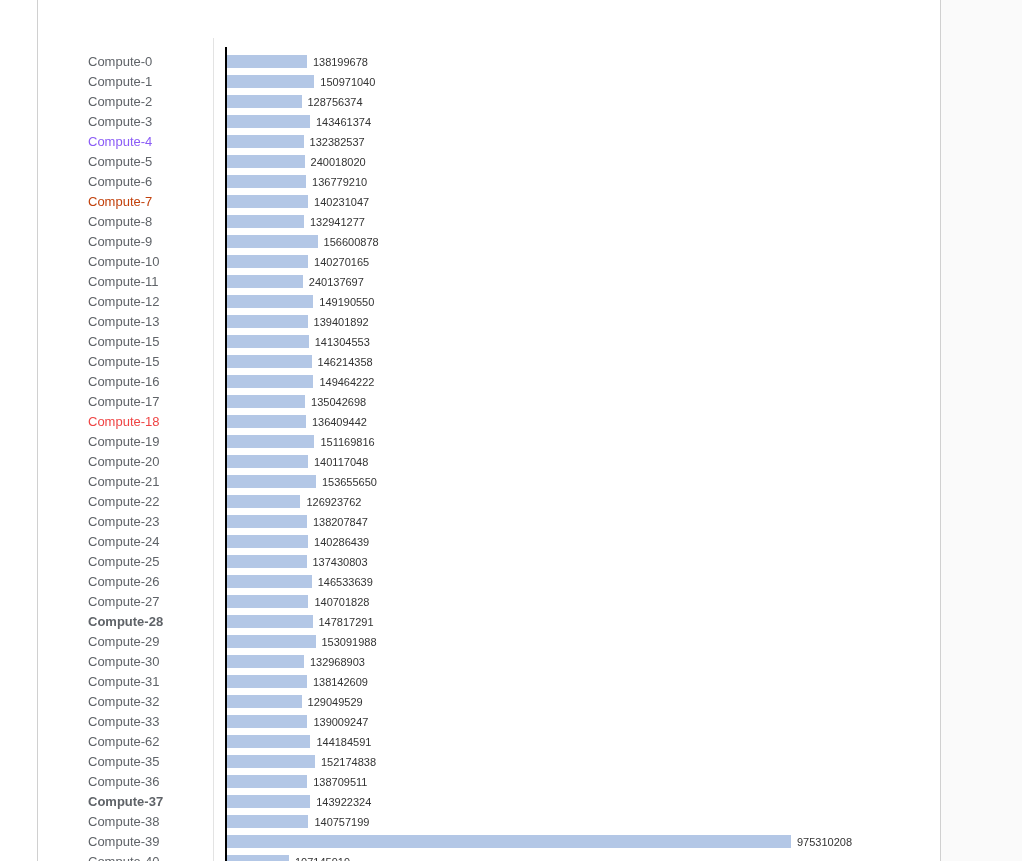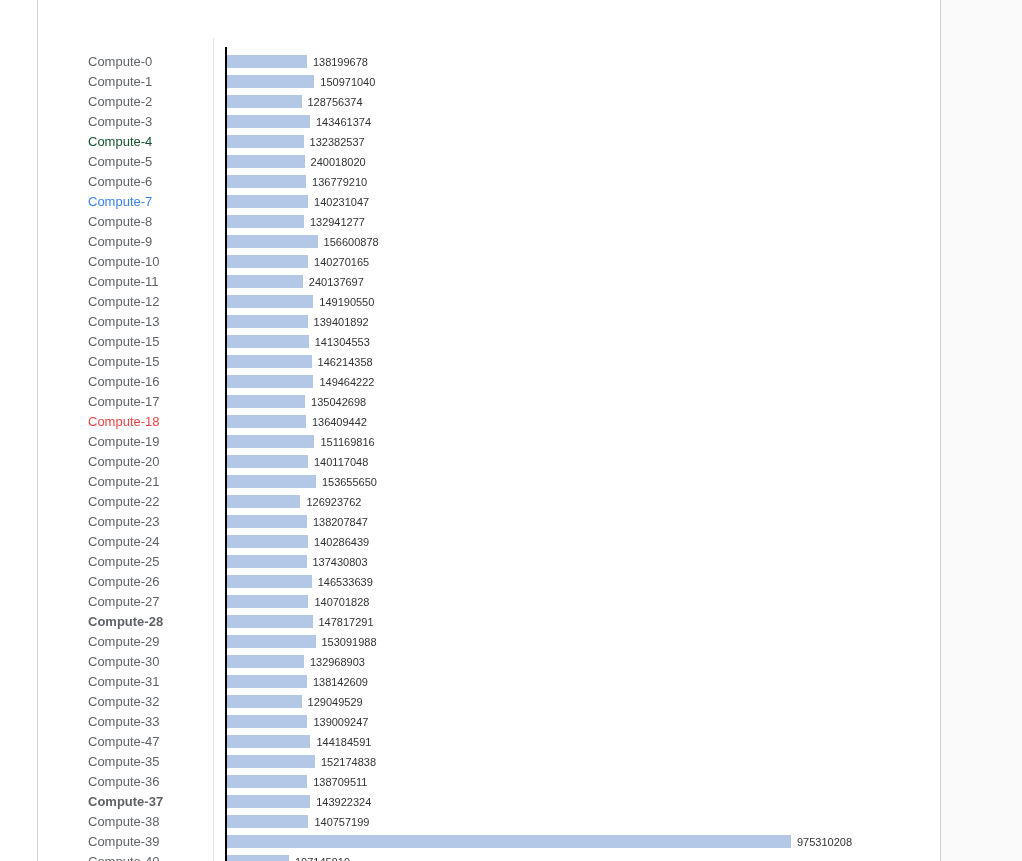--- a/index.html
+++ b/index.html
@@ -102,36 +102,36 @@
           <span class="cat-label" style="color: rgb(95, 99, 104);">Compute-2</span>
           <div class="bar" style="width: 74.5px; background: rgb(179, 199, 230);"></div>
           <span class="val-label" style="left: 307.5px; color: rgb(51, 51, 51);">128756374</span>
         </div>
         <div class="row" style="top: 112px;">
           <span class="cat-label" style="color: rgb(95, 99, 104);">Compute-3</span>
           <div class="bar" style="width: 83px; background: rgb(179, 199, 230);"></div>
           <span class="val-label" style="left: 316px; color: rgb(51, 51, 51);">143461374</span>
         </div>
         <div class="row" style="top: 132px;">
-          <span class="cat-label" style="color: #14532d;">Compute-4</span>
+          <span class="cat-label" style="color: #8b5cf6;">Compute-4</span>
           <div class="bar" style="width: 76.6px; background: rgb(179, 199, 230);"></div>
           <span class="val-label" style="left: 309.6px; color: rgb(51, 51, 51);">132382537</span>
         </div>
         <div class="row" style="top: 152px;">
           <span class="cat-label" style="color: rgb(95, 99, 104);">Compute-5</span>
           <div class="bar" style="width: 77.6px; background: rgb(179, 199, 230);"></div>
           <span class="val-label" style="left: 310.6px; color: rgb(51, 51, 51);">240018020</span>
         </div>
         <div class="row" style="top: 172px;">
           <span class="cat-label" style="color: rgb(95, 99, 104);">Compute-6</span>
           <div class="bar" style="width: 79.1px; background: rgb(179, 199, 230);"></div>
           <span class="val-label" style="left: 312.1px; color: rgb(51, 51, 51);">136779210</span>
         </div>
         <div class="row" style="top: 192px;">
-          <span class="cat-label" style="color: #3b82f6;">Compute-7</span>
+          <span class="cat-label" style="color: #c2410c;">Compute-7</span>
           <div class="bar" style="width: 81.1px; background: rgb(179, 199, 230);"></div>
           <span class="val-label" style="left: 314.1px; color: rgb(51, 51, 51);">140231047</span>
         </div>
         <div class="row" style="top: 212px;">
           <span class="cat-label" style="color: rgb(95, 99, 104);">Compute-8</span>
           <div class="bar" style="width: 76.9px; background: rgb(179, 199, 230);"></div>
           <span class="val-label" style="left: 309.9px; color: rgb(51, 51, 51);">132941277</span>
         </div>
         <div class="row" style="top: 232px;">
           <span class="cat-label" style="color: rgb(95, 99, 104);">Compute-9</span>
@@ -252,21 +252,21 @@
           <span class="cat-label" style="color: rgb(95, 99, 104);">Compute-32</span>
           <div class="bar" style="width: 74.6px; background: rgb(179, 199, 230);"></div>
           <span class="val-label" style="left: 307.6px; color: rgb(51, 51, 51);">129049529</span>
         </div>
         <div class="row" style="top: 712px;">
           <span class="cat-label" style="color: rgb(95, 99, 104);">Compute-33</span>
           <div class="bar" style="width: 80.4px; background: rgb(179, 199, 230);"></div>
           <span class="val-label" style="left: 313.4px; color: rgb(51, 51, 51);">139009247</span>
         </div>
         <div class="row" style="top: 732px;">
-          <span class="cat-label" style="color: rgb(95, 99, 104);">Compute-47</span>
+          <span class="cat-label" style="color: rgb(95, 99, 104);">Compute-62</span>
           <div class="bar" style="width: 83.4px; background: rgb(179, 199, 230);"></div>
           <span class="val-label" style="left: 316.4px; color: rgb(51, 51, 51);">144184591</span>
         </div>
         <div class="row" style="top: 752px;">
           <span class="cat-label" style="color: rgb(95, 99, 104);">Compute-35</span>
           <div class="bar" style="width: 88px; background: rgb(179, 199, 230);"></div>
           <span class="val-label" style="left: 321px; color: rgb(51, 51, 51);">152174838</span>
         </div>
         <div class="row" style="top: 772px;">
           <span class="cat-label" style="color: rgb(95, 99, 104);">Compute-36</span>

